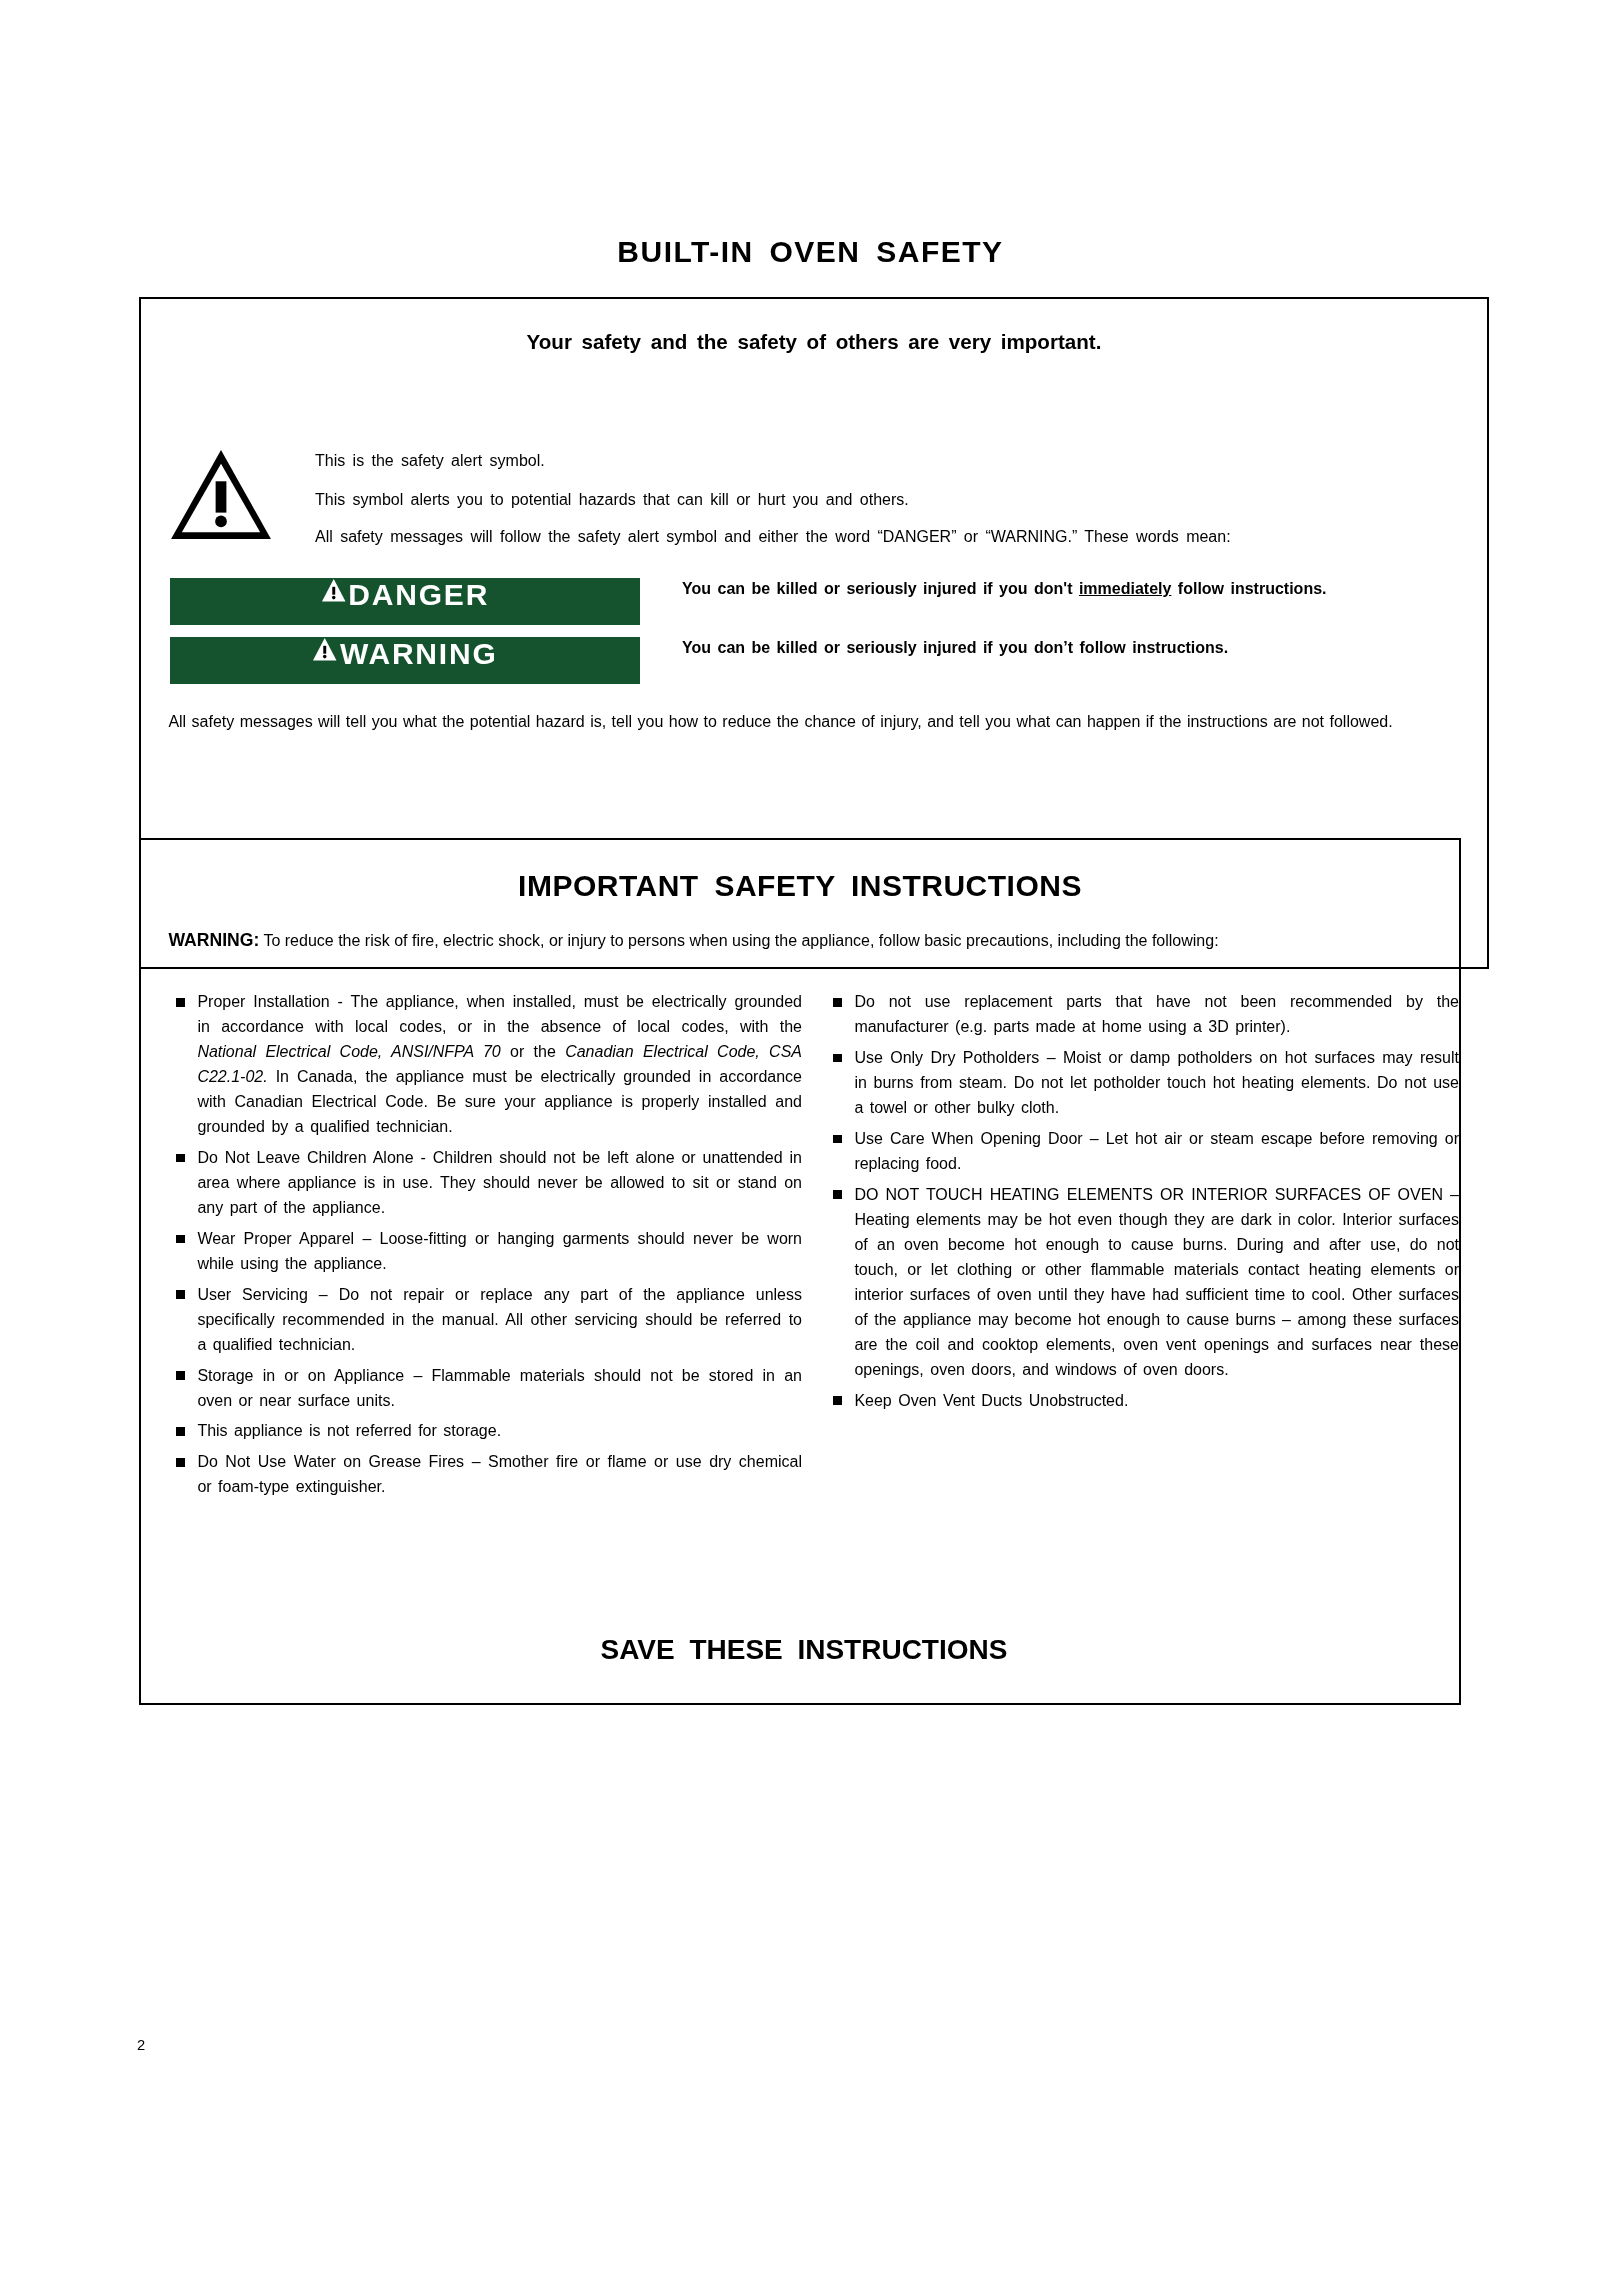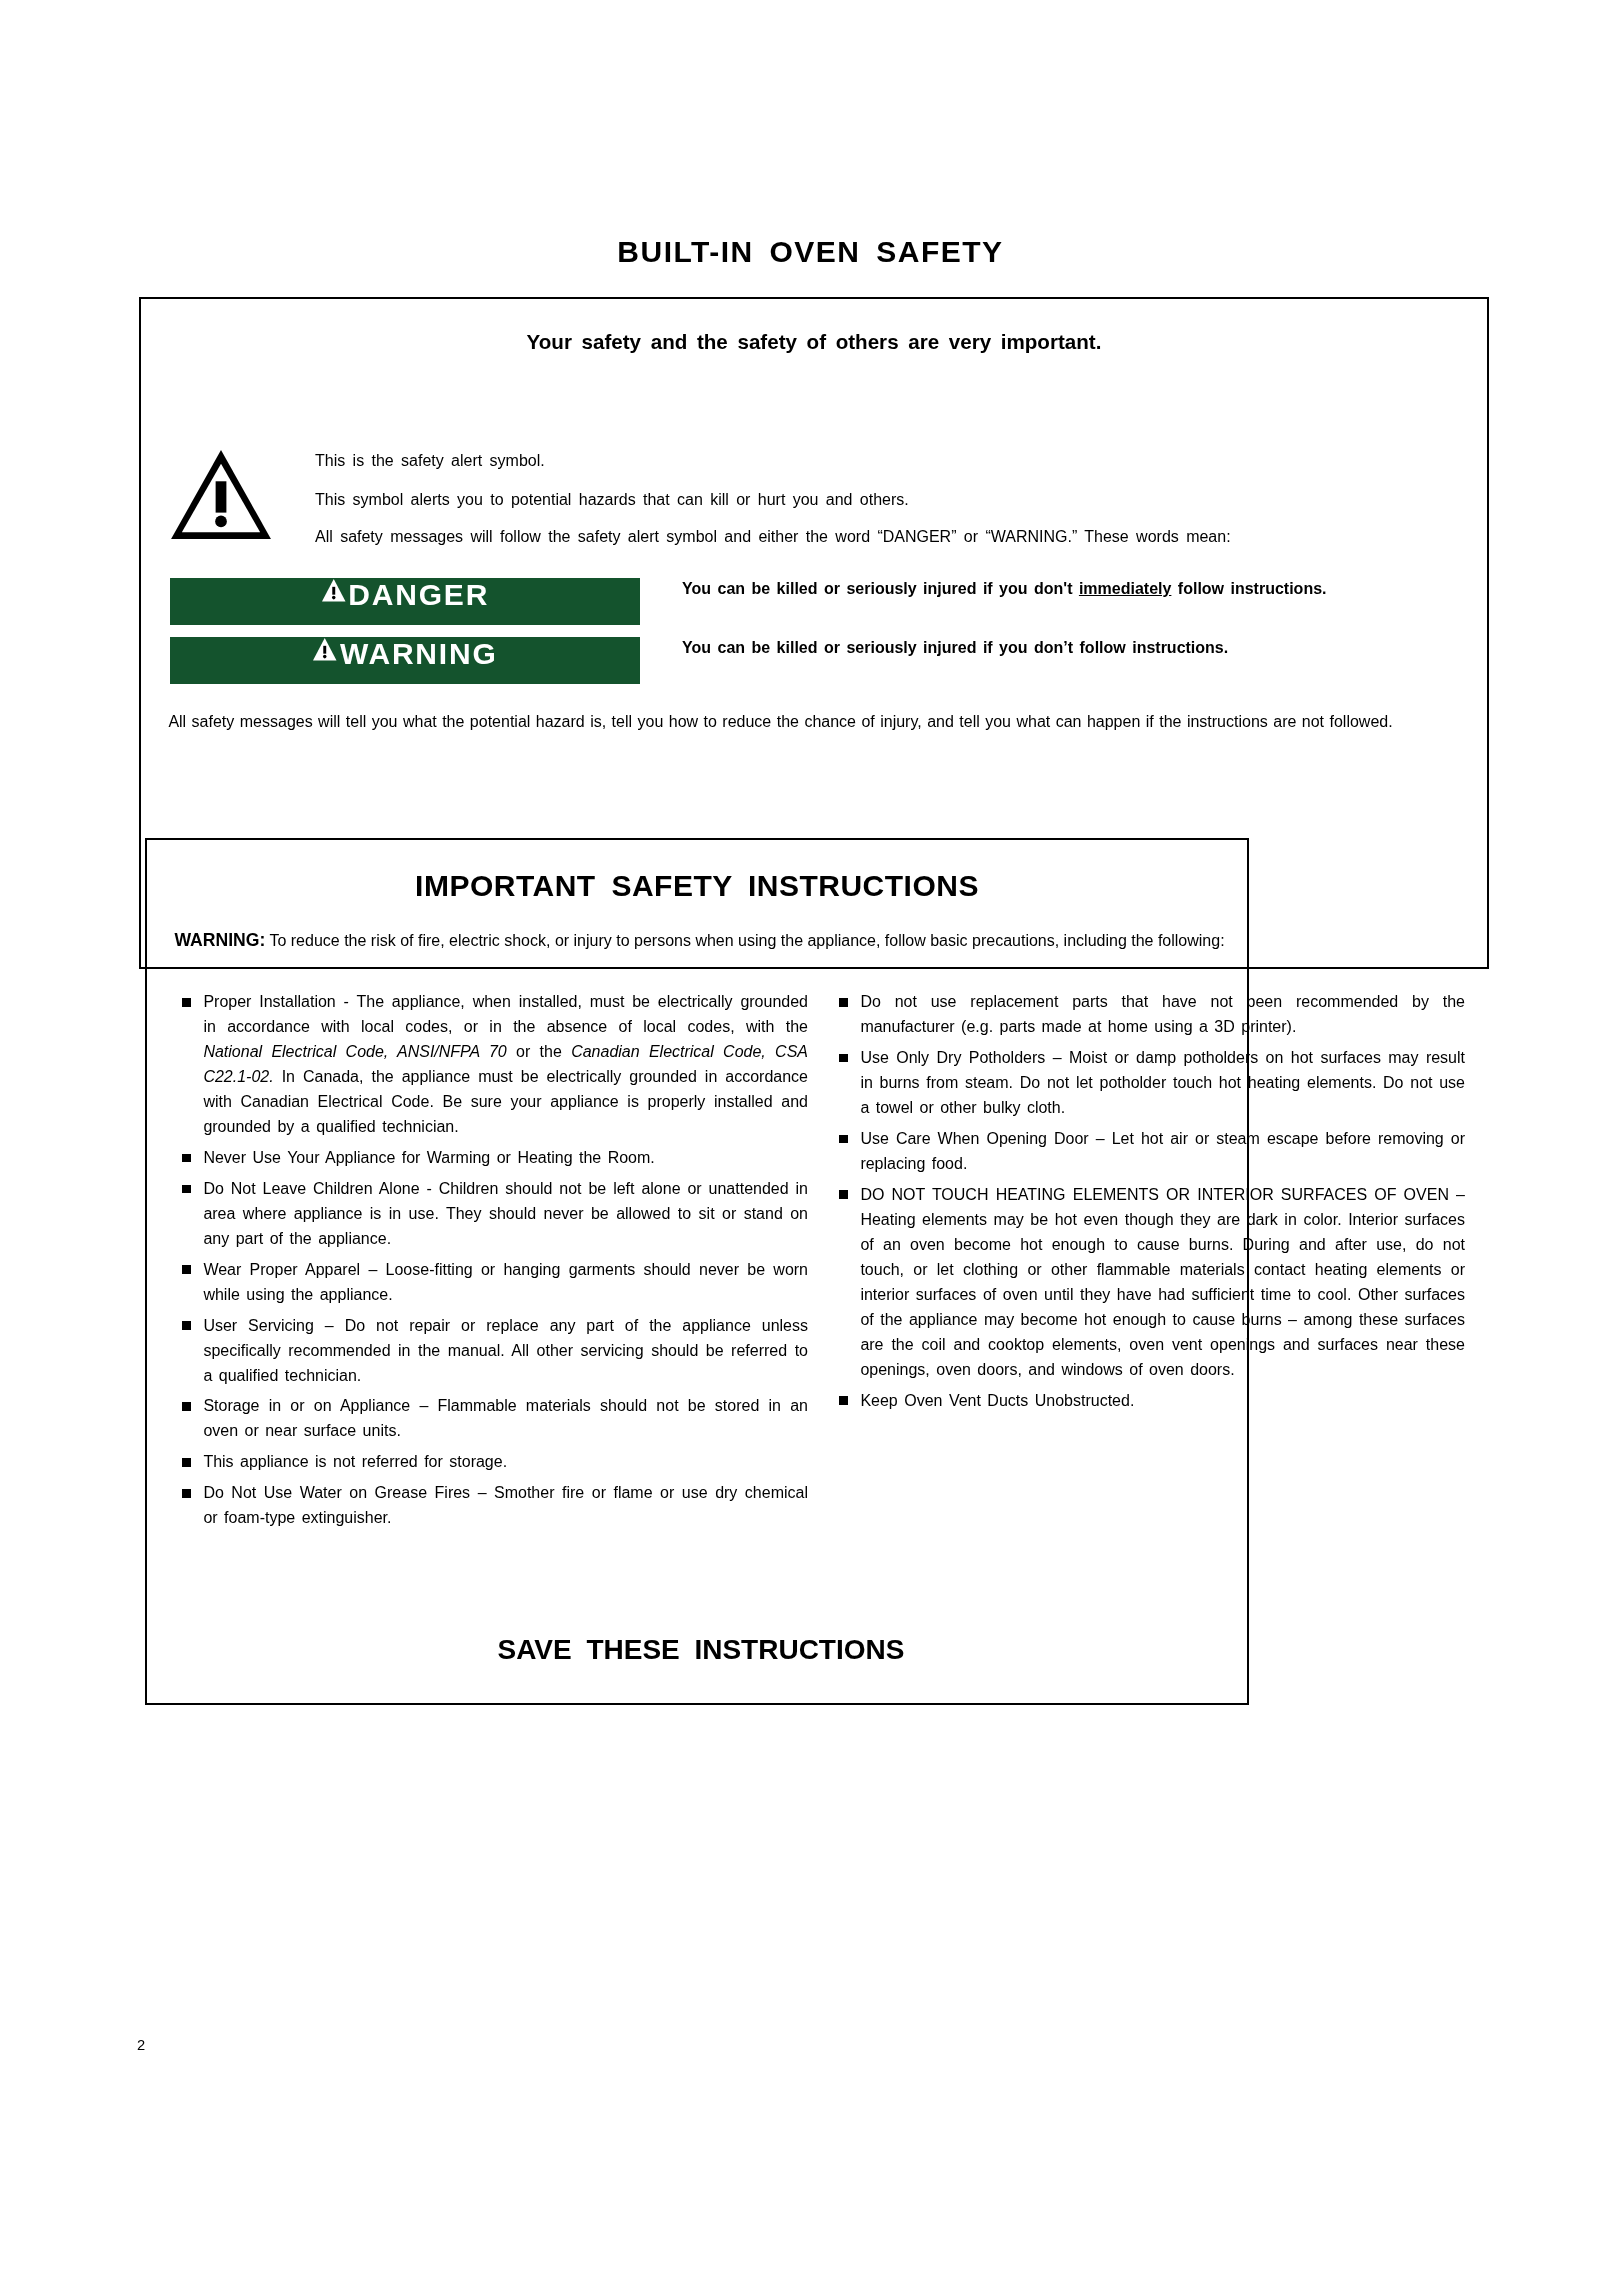--- a/index.html
+++ b/index.html
@@ -119,23 +119,23 @@
     left: 27.4px;
     top: 410px;
     width: 1274px;
     font-size: 16px;
     line-height: 26.5px;
     word-spacing: 1px;
   }
 
   
   #instructions-box {
-    left: 145px;
+    left: 139px;
     top: 838px;
-    width: 1104px;
+    width: 1322px;
     height: 867px;
   }
   .instr-title {
     position: absolute;
     left: 0; right: 0;
     top: 29px;
     text-align: center;
     font-size: 30px;
     font-weight: bold;
     letter-spacing: 0.5px;
@@ -263,21 +263,20 @@
 
     <div class="instr-title">IMPORTANT  SAFETY  INSTRUCTIONS</div>
 
     <div class="instr-warning">
       <b>WARNING:</b><span> To reduce the risk of fire, electric shock, or injury to persons when using the appliance, follow basic precautions, including  the  following:</span>
     </div>
 
     <div class="col" id="col-left">
       <ul class="bullets" id="left-list">
           <li>Proper Installation - The appliance, when installed, must be electrically grounded in accordance with local codes, or in the absence of local codes, with the <i>National Electrical Code, ANSI/NFPA 70</i> or the <i>Canadian Electrical Code, CSA C22.1-02.</i> In Canada, the appliance must be electrically grounded in accordance with Canadian Electrical Code. Be sure your appliance is properly installed and grounded by a qualified technician.</li>
-          <li>Never Use Your Appliance for Warming or Heating the Room.</li>
           <li>Do Not Leave Children Alone - Children should not be left alone or unattended in area where appliance is in use. They should never be allowed to sit or stand on any part of the appliance.</li>
           <li>Wear Proper Apparel – Loose-fitting or hanging garments should never be worn while using the appliance.</li>
           <li>User Servicing – Do not repair or replace any part of the appliance unless specifically recommended in the manual. All other servicing should be referred to a qualified technician.</li>
           <li>Storage in or on Appliance – Flammable materials should not be stored in an oven or near surface units.</li>
           <li>This appliance is not referred for storage.</li>
           <li>Do Not Use Water on Grease Fires – Smother fire or flame or use dry chemical or foam-type extinguisher.</li>
         </ul>
     </div>
 
     <div class="col" id="col-right">

